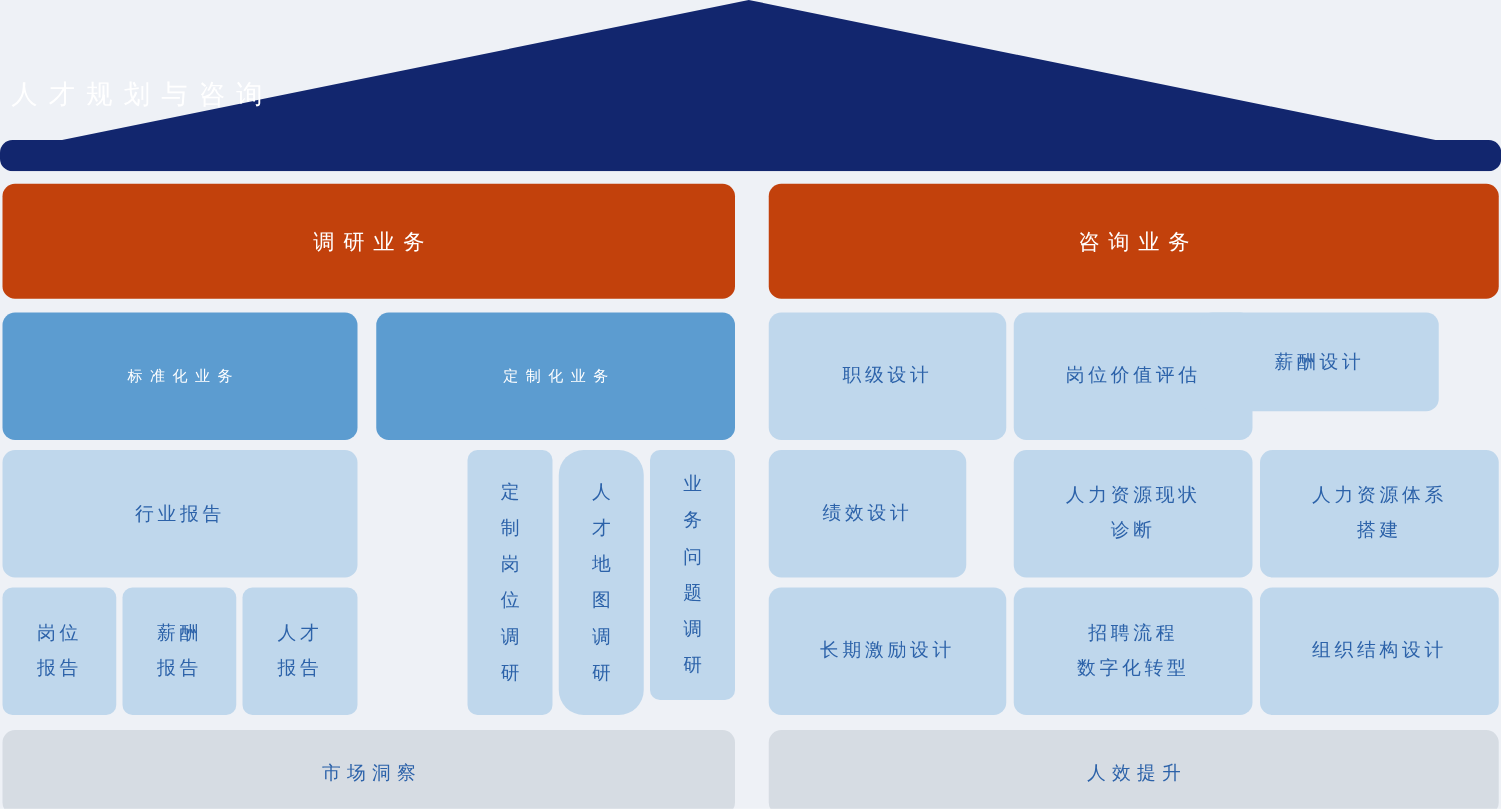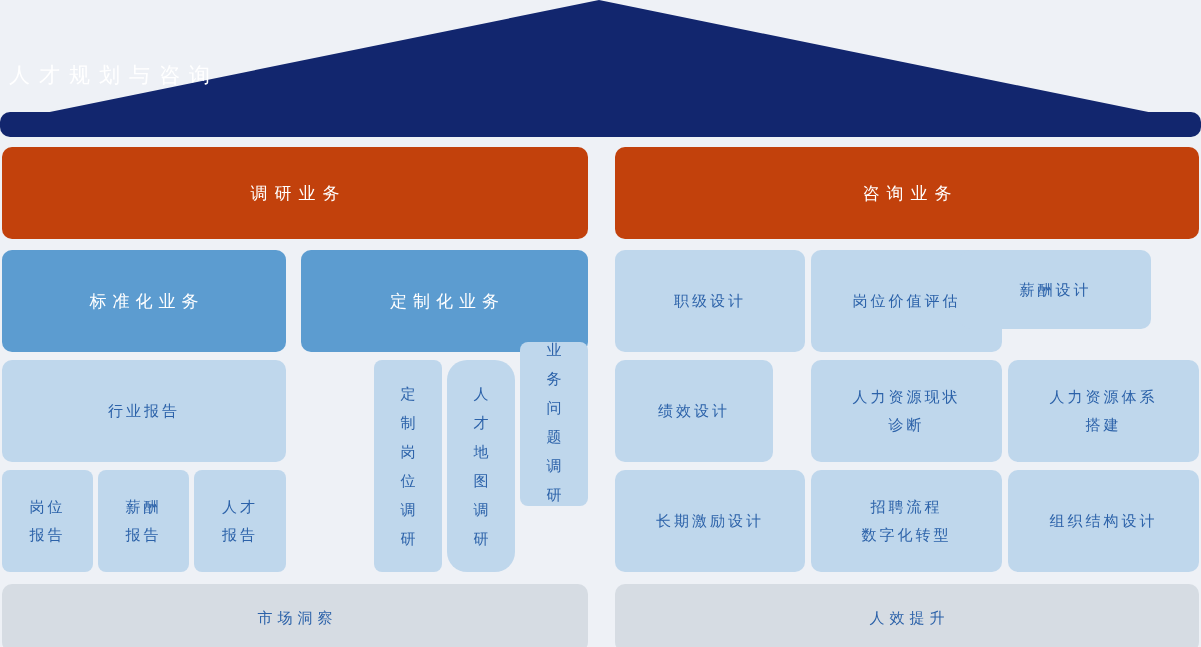--- a/index.html
+++ b/index.html
@@ -31,21 +31,21 @@
     position: absolute;
     border-radius: 10px;
     display: flex;
     align-items: center;
     justify-content: center;
     box-sizing: border-box;
     text-align: center;
   }
 
   .hdr-blue  { background: #c2410c; color: #ffffff; font-size: 17px; font-weight: 500; letter-spacing: 7px; text-indent: 7px; }
-  .mid-blue  { background: #5c9cd0; color: #ffffff; font-size: 17px; font-weight: 500; letter-spacing: 6px; text-indent: 6px; }
+  .mid-blue  { background: #5c9cd0; color: #ffffff; font-size: 12px; font-weight: 500; letter-spacing: 6px; text-indent: 6px; }
   .light     { background: #bfd7ec; color: #2c62a9; font-size: 15px; font-weight: 500; letter-spacing: 3px; }
   .gray      { background: #d6dce3; color: #2c62a9; font-size: 15px; font-weight: 500; letter-spacing: 5px; text-indent: 5px; }
   .small-r   { border-radius: 8px; }
 
   .multiline { white-space: pre-line; line-height: 28px; }
 
   .v-text {
     display: block;
     width: 17px;
     word-break: break-all;
@@ -93,21 +93,21 @@
     <span class="multiline">人才
 报告</span>
   </div>
 
   <div class="box light small-r" style="left:374px; top:360px; width:68px; height:212px;">
     <span class="v-text">定制岗位调研</span>
   </div>
   <div class="box light small-r" style="left:447px; top:360px; width:68px; height:212px;border-radius:20px;">
     <span class="v-text">人才地图调研</span>
   </div>
-  <div class="box light small-r" style="left:520px; top:342px; width:68px; height:164px;font-family:Liberation Mono, monospace;">
+  <div class="box light small-r" style="left:520px; top:360px; width:68px; height:200px;">
     <span class="v-text">业务问题调研</span>
   </div>
 
   <div class="box gray" style="left:2px; top:584px; width:586px; height:68px;">
     <span>市场洞察</span>
   </div>
 
   <div class="box hdr-blue" style="left:615px; top:147px; width:584px; height:92px;">
     <span>咨询业务</span>
   </div>

